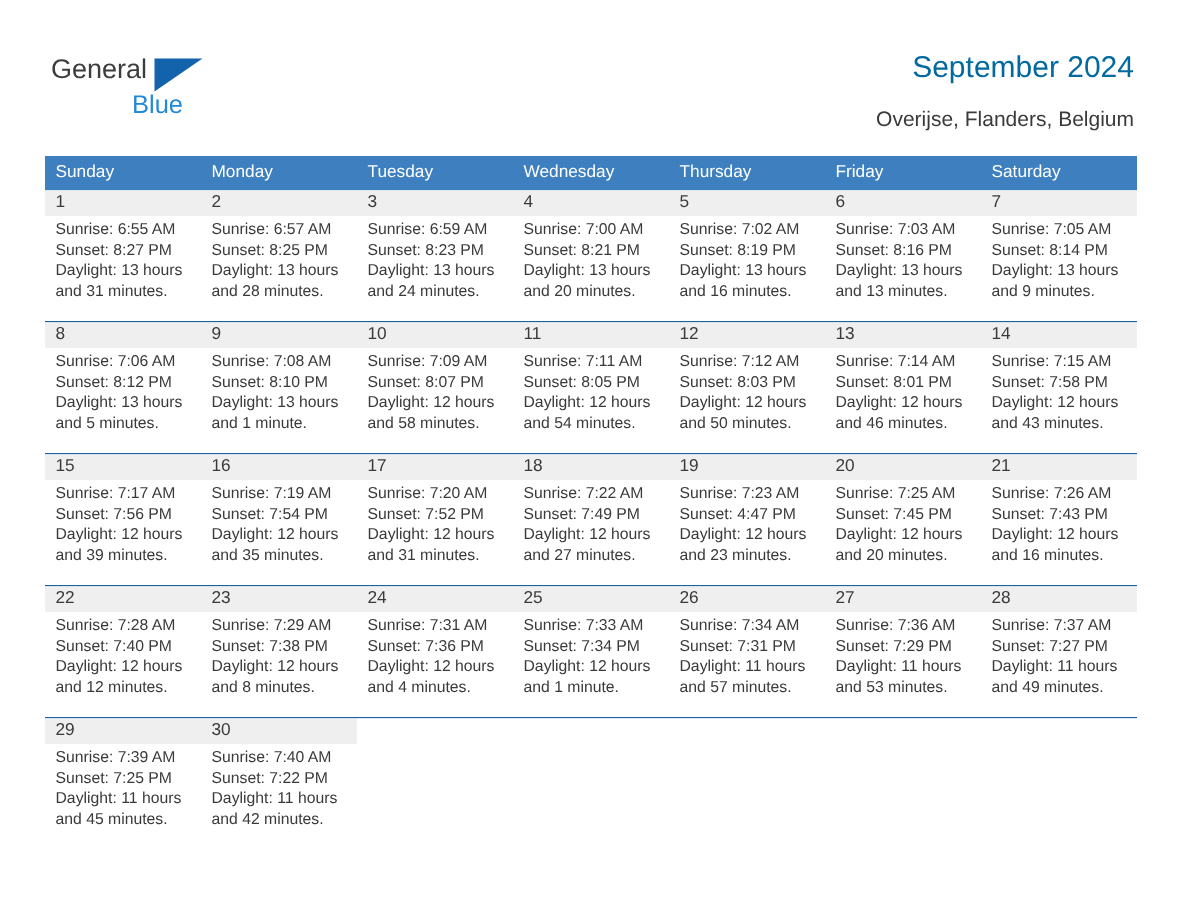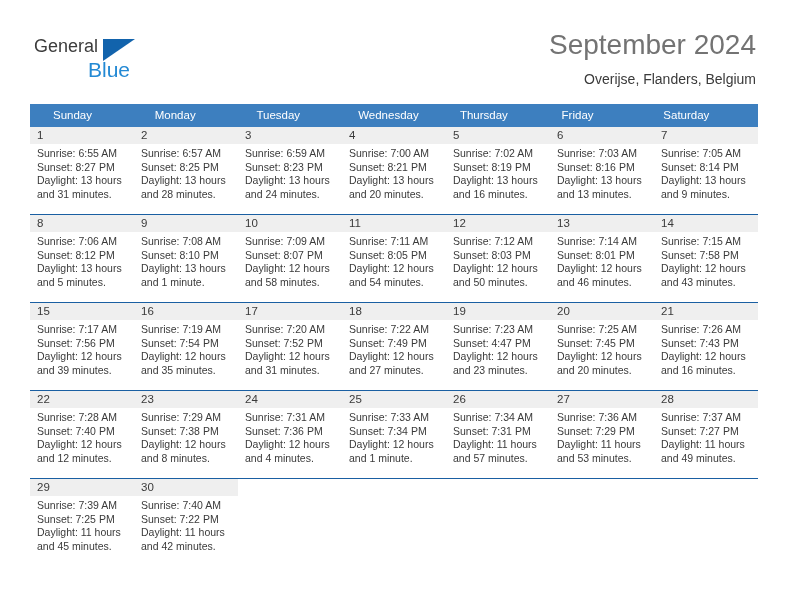--- a/index.html
+++ b/index.html
@@ -44,34 +44,34 @@
     left: 69px;
     top: 5px;
     width: 0; height: 0;
     border-left: 32px solid #1263ac;
     border-bottom: 22px solid transparent;
   }
   .logo-blue {
     position: absolute;
     left: 54px;
     top: 24px;
-    font-size: 21px;
+    font-size: 17px;
     color: #2389d4;
     line-height: 24px;
   }
   .title-block {
     position: absolute;
     right: 36px;
     top: 28px;
     text-align: right;
   }
   .month-title {
-    font-size: 28px;
+    font-size: 20px;
     font-weight: normal;
-    color: #737373;
+    color: #0369a1;
     line-height: 34px;
     white-space: nowrap;
   }
   .location {
     margin-top: 8px;
     font-size: 14px;
     color: #3a3a3a;
     line-height: 18px;
     white-space: nowrap;
   }
@@ -80,21 +80,20 @@
   .calendar {
     position: absolute;
     left: 30px;
     top: 104px;
     width: 728px;
   }
   .weekday-row {
     display: flex;
     width: 100%;
     background: #3d7fbf;
-    padding-left: 16px;
   }
   .weekday {
     flex: 1 1 0;
     min-width: 0;
     color: #ffffff;
     font-size: 11.5px;
     line-height: 14px;
     padding: 4px 0 5px 7px;
   }
   .week-row {

